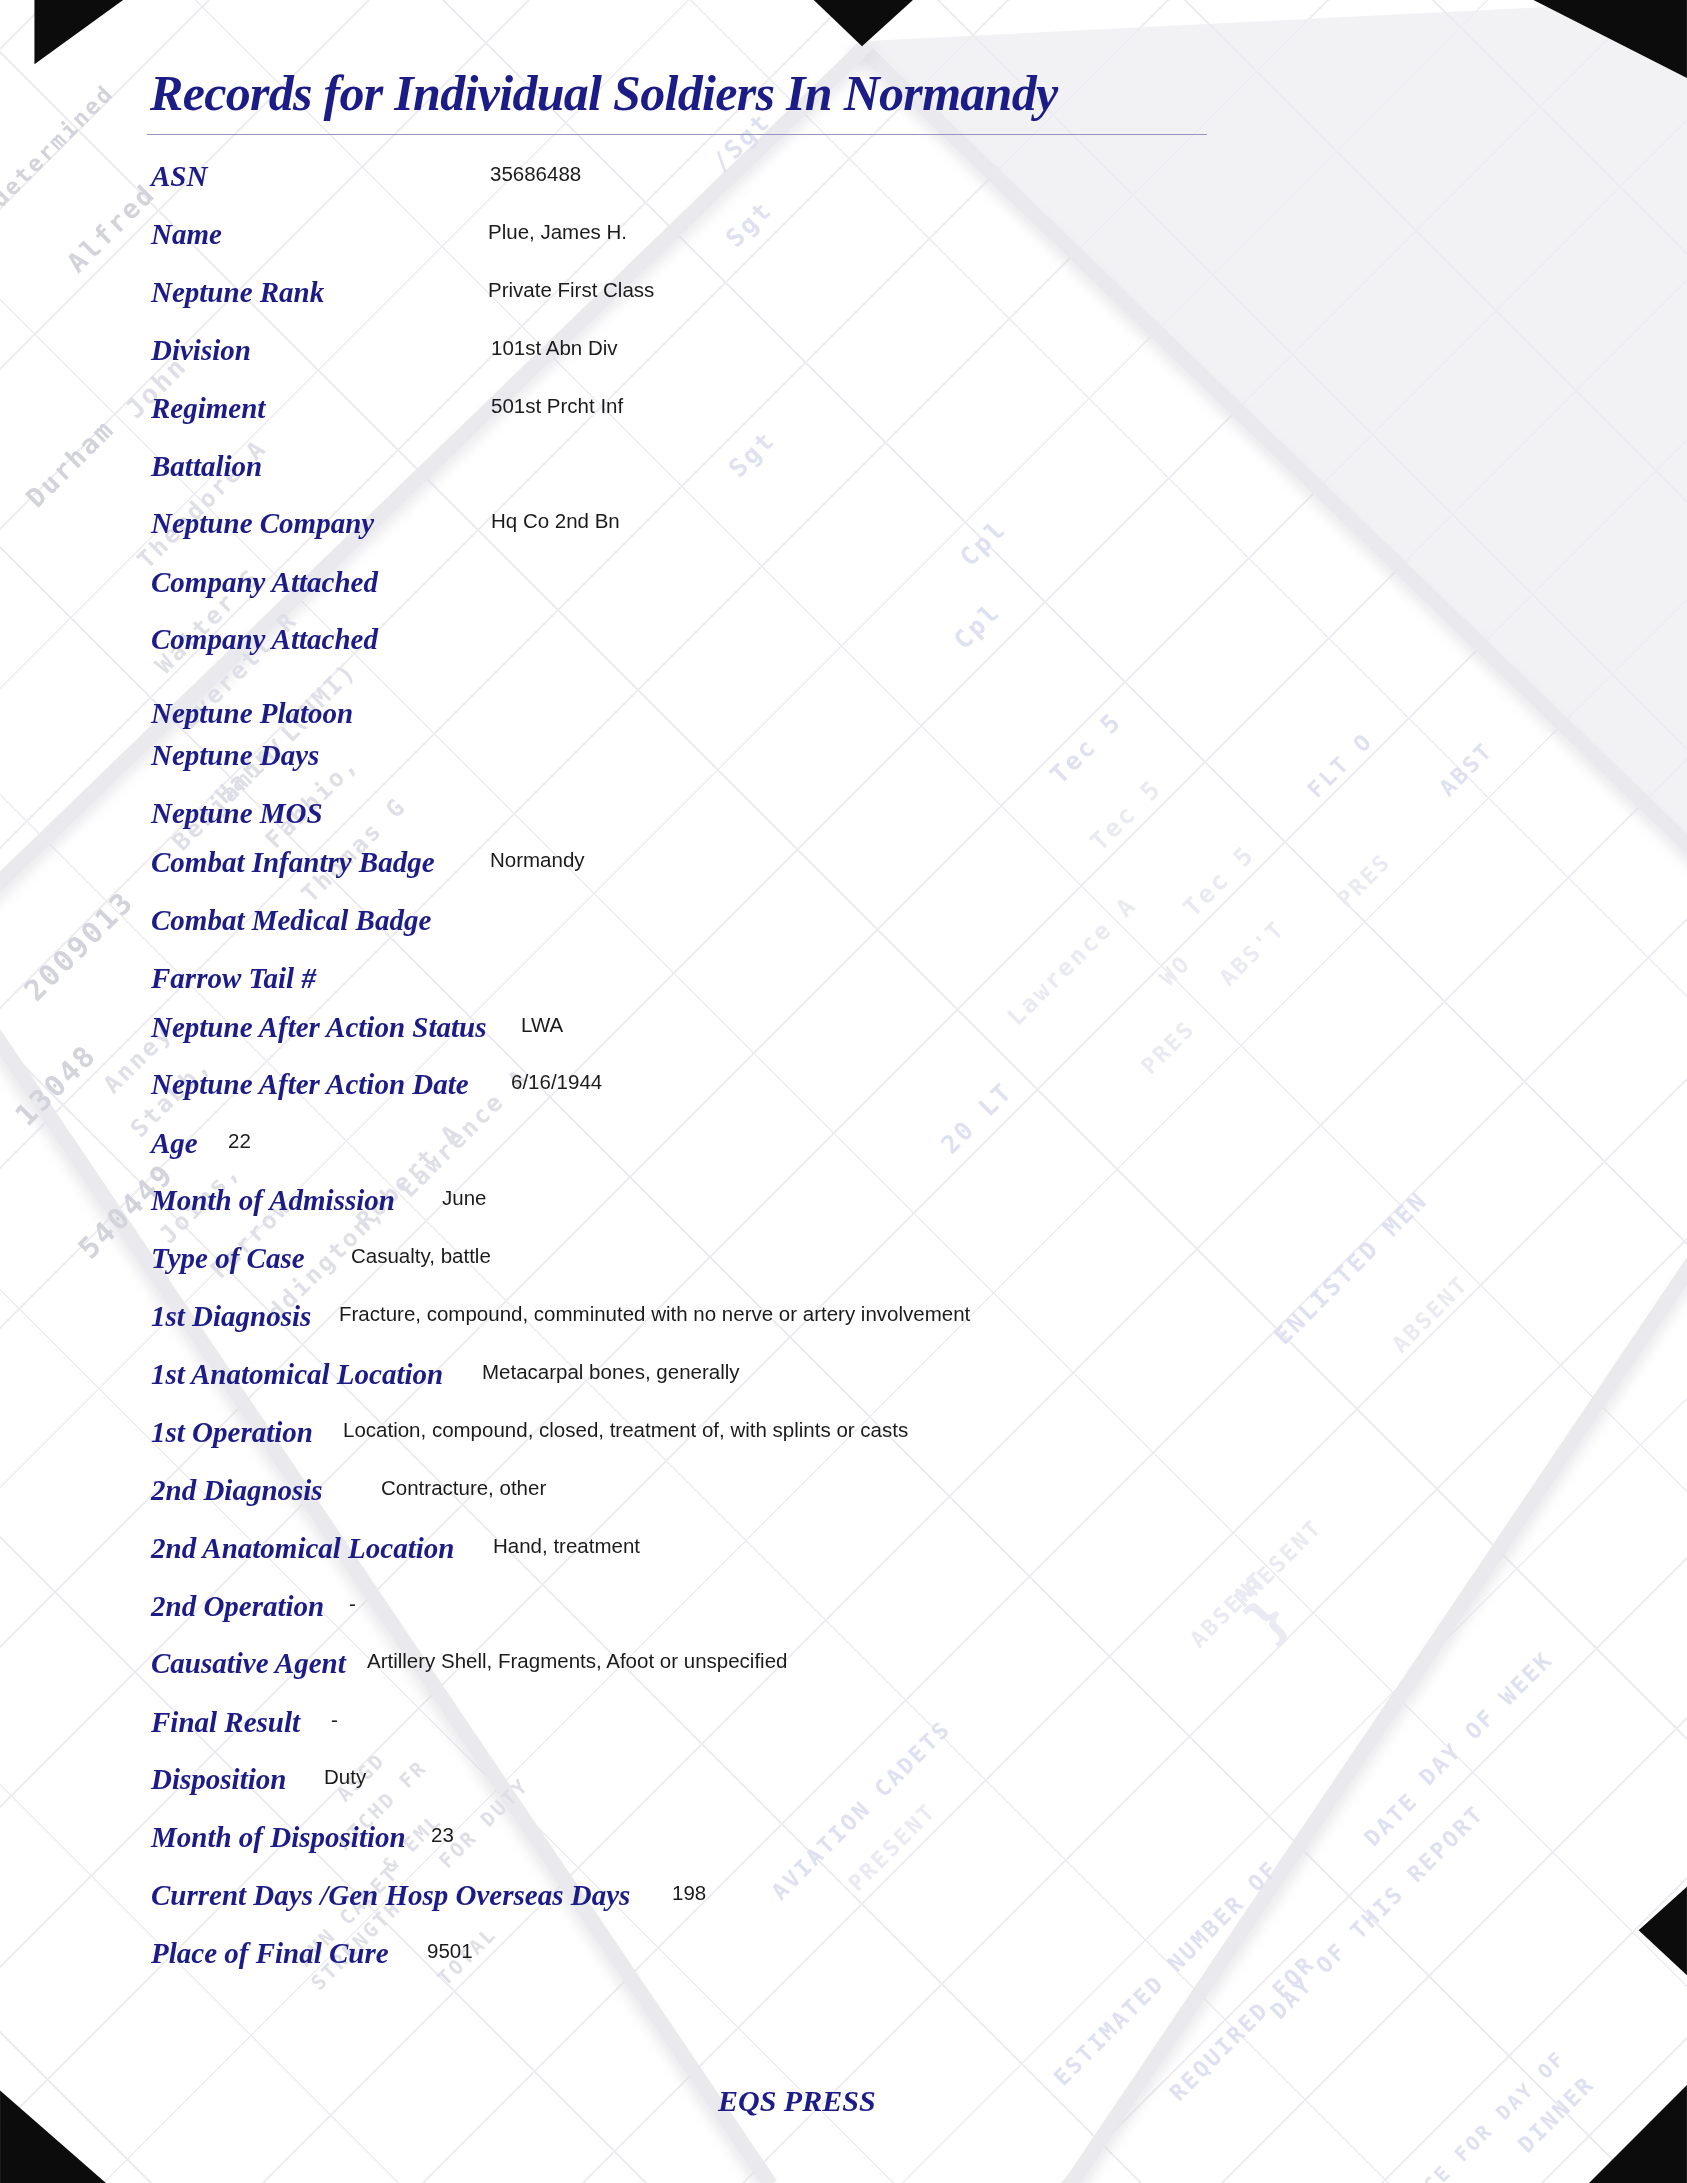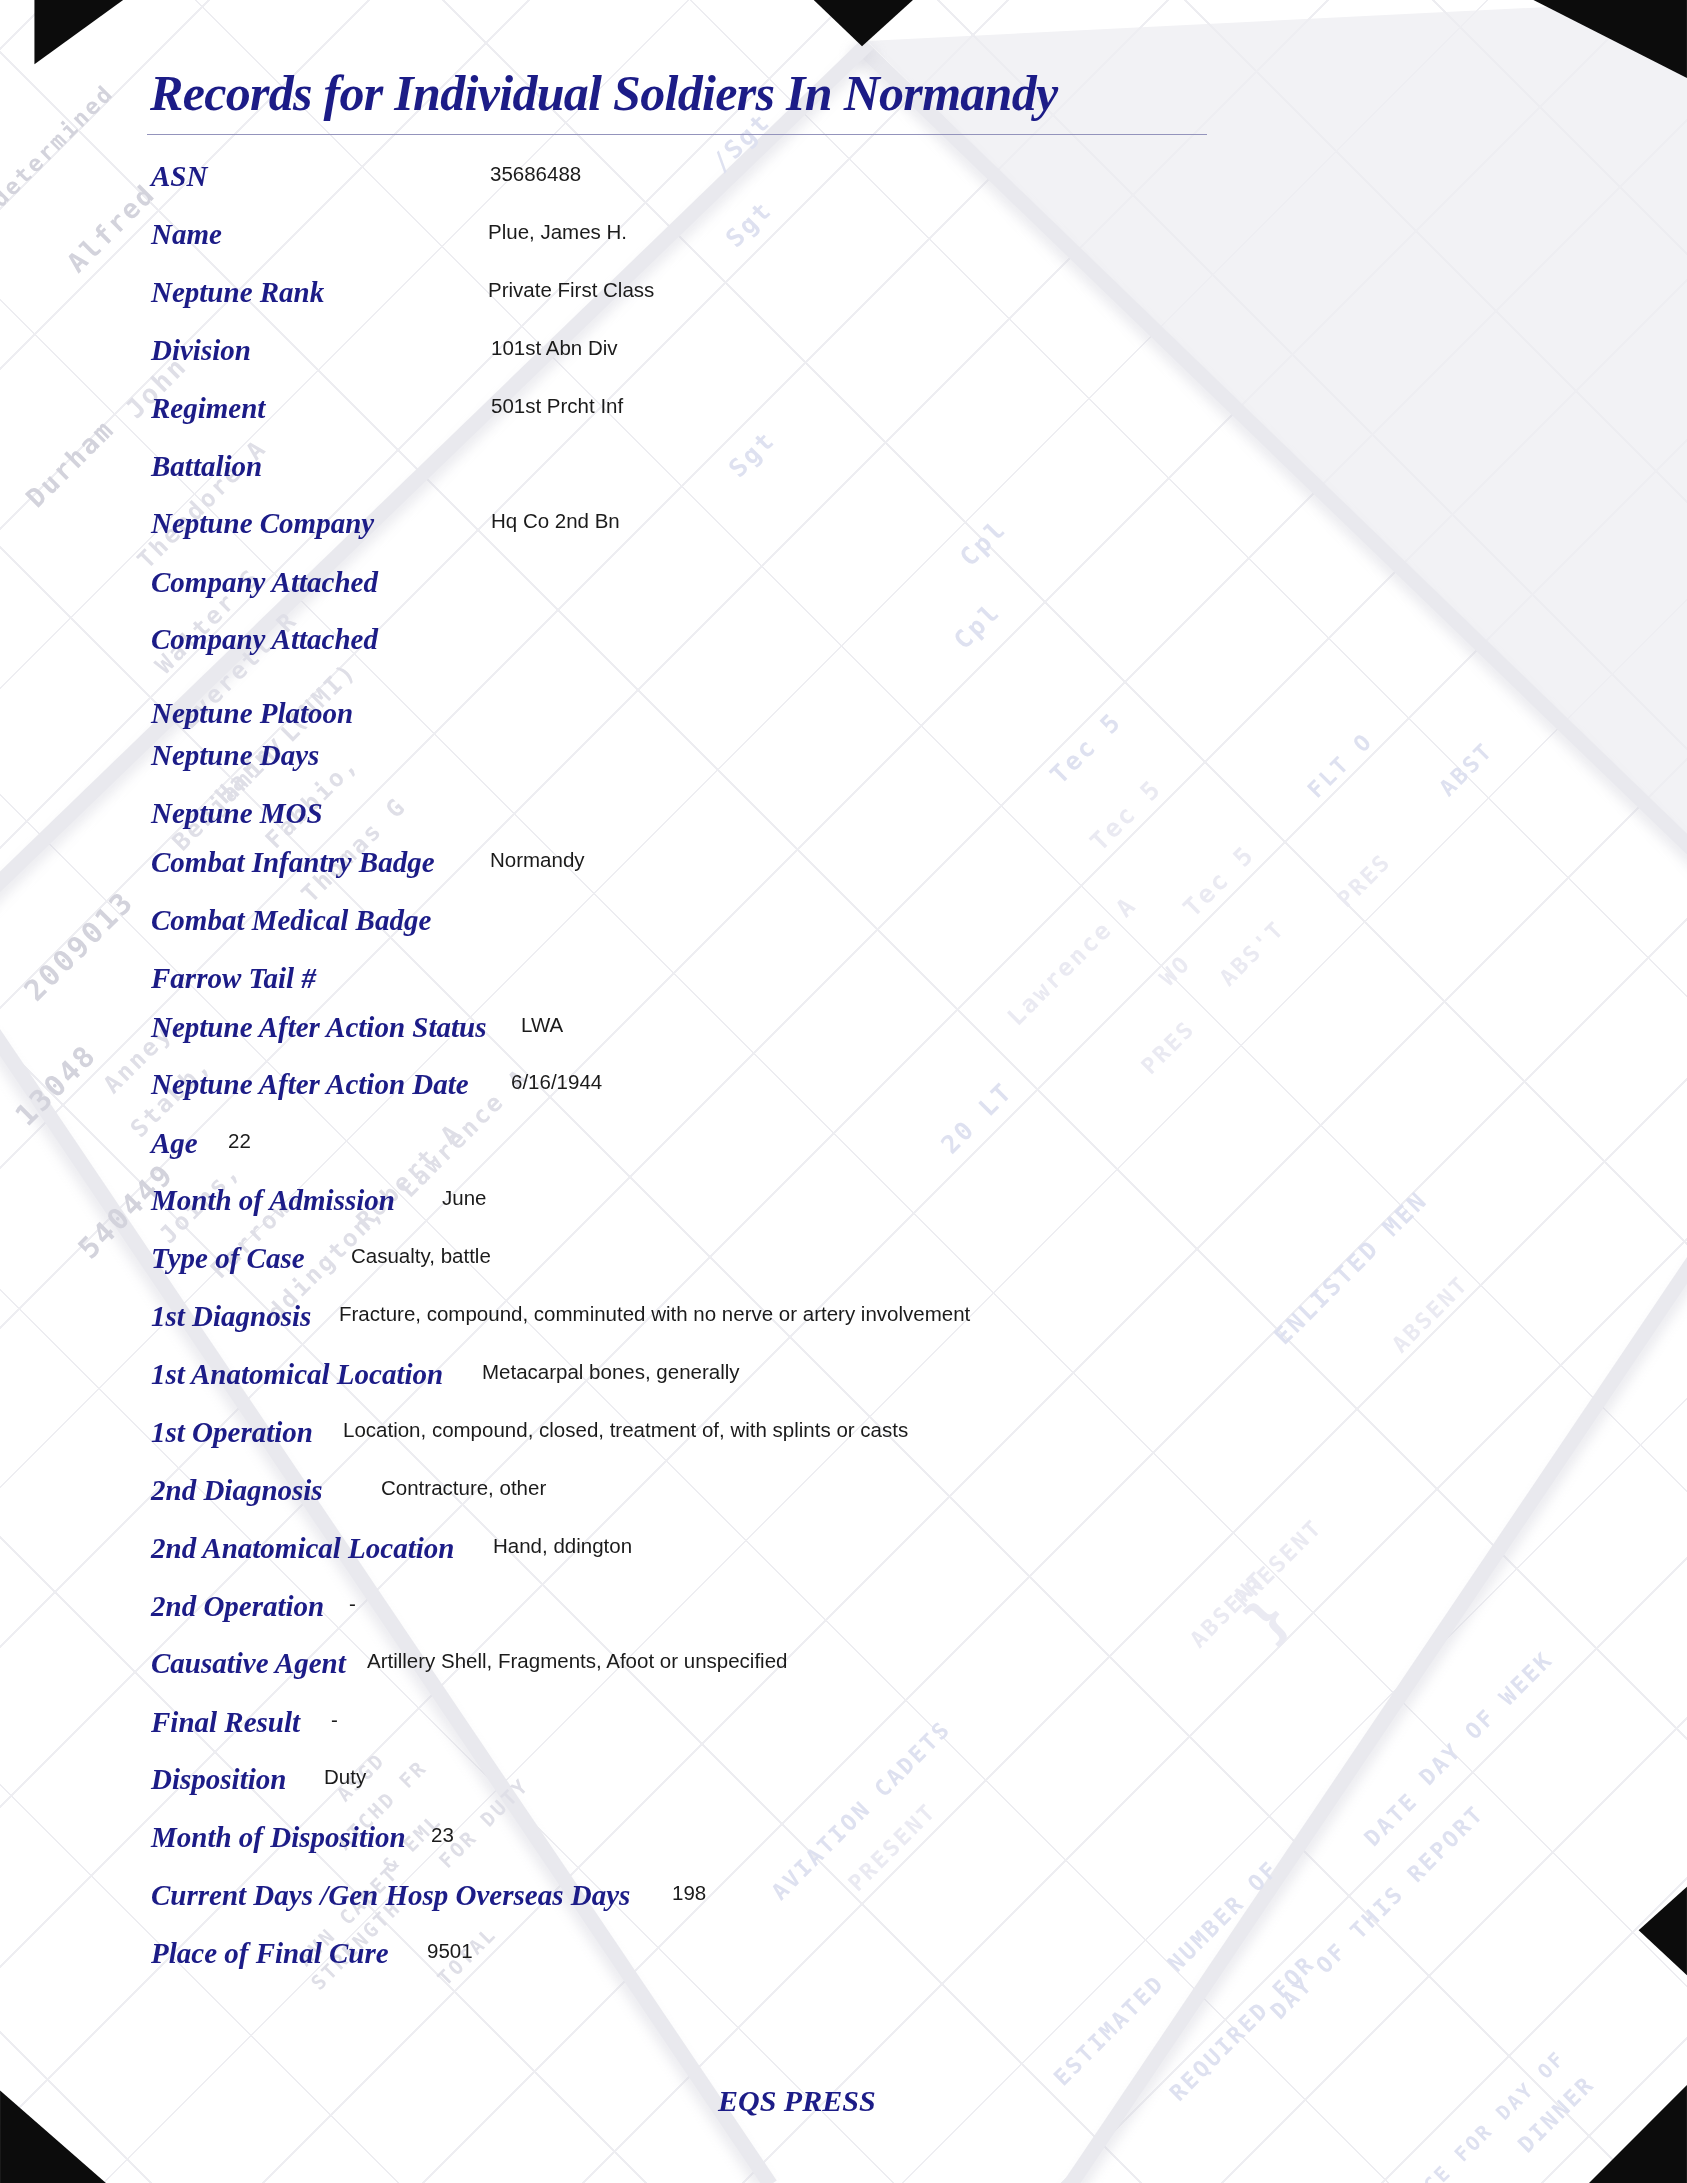--- a/index.html
+++ b/index.html
@@ -223,21 +223,21 @@
         <div class="row" style="top: 1418px;">
           <span class="flabel">1st Operation</span>
           <span class="fvalue" style="left: 343px;">Location, compound, closed, treatment of, with splints or casts</span>
         </div>
         <div class="row" style="top: 1476px;">
           <span class="flabel">2nd Diagnosis</span>
           <span class="fvalue" style="left: 341px; margin-left: 40px;">Contracture, other</span>
         </div>
         <div class="row" style="top: 1534px;">
           <span class="flabel">2nd Anatomical Location</span>
-          <span class="fvalue" style="left: 493px;">Hand, ddington</span>
+          <span class="fvalue" style="left: 493px;">Hand, treatment</span>
         </div>
         <div class="row" style="top: 1592px;">
           <span class="flabel">2nd Operation</span>
           <span class="fvalue" style="left: 349px;">-</span>
         </div>
         <div class="row" style="top: 1649px;">
           <span class="flabel">Causative Agent</span>
           <span class="fvalue" style="left: 367px;">Artillery Shell, Fragments, Afoot or unspecified</span>
         </div>
         <div class="row" style="top: 1708px;">

